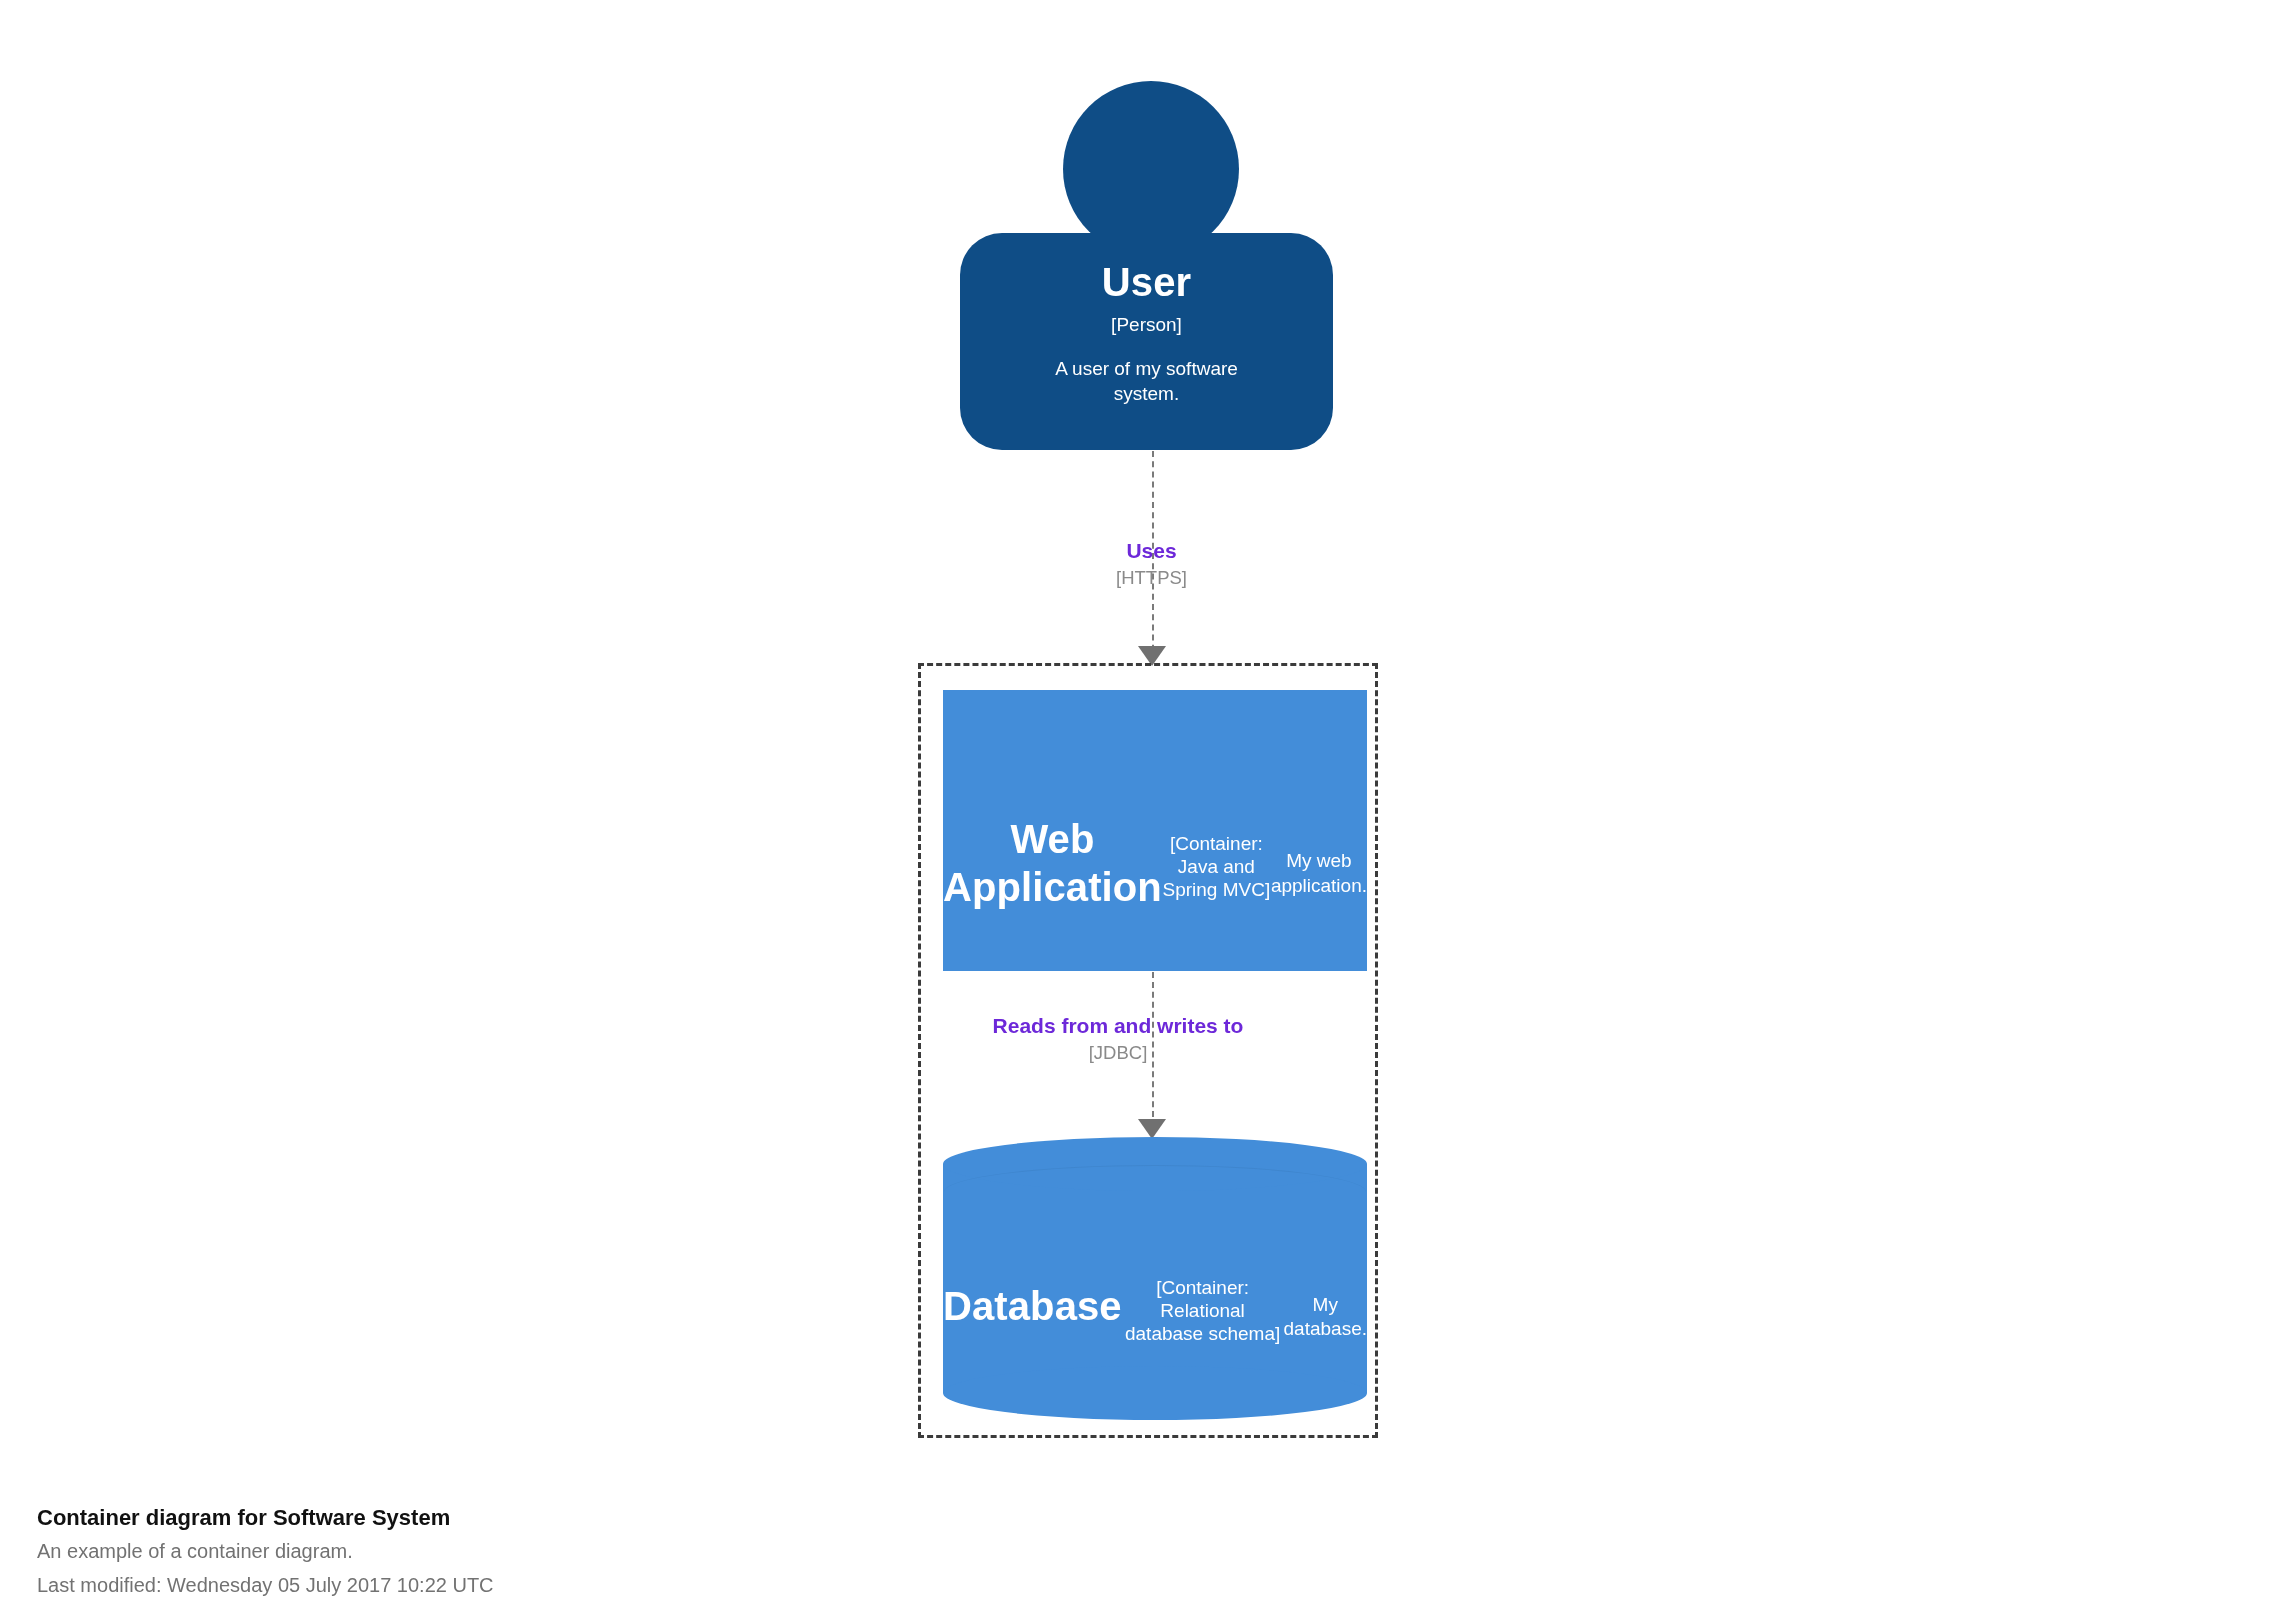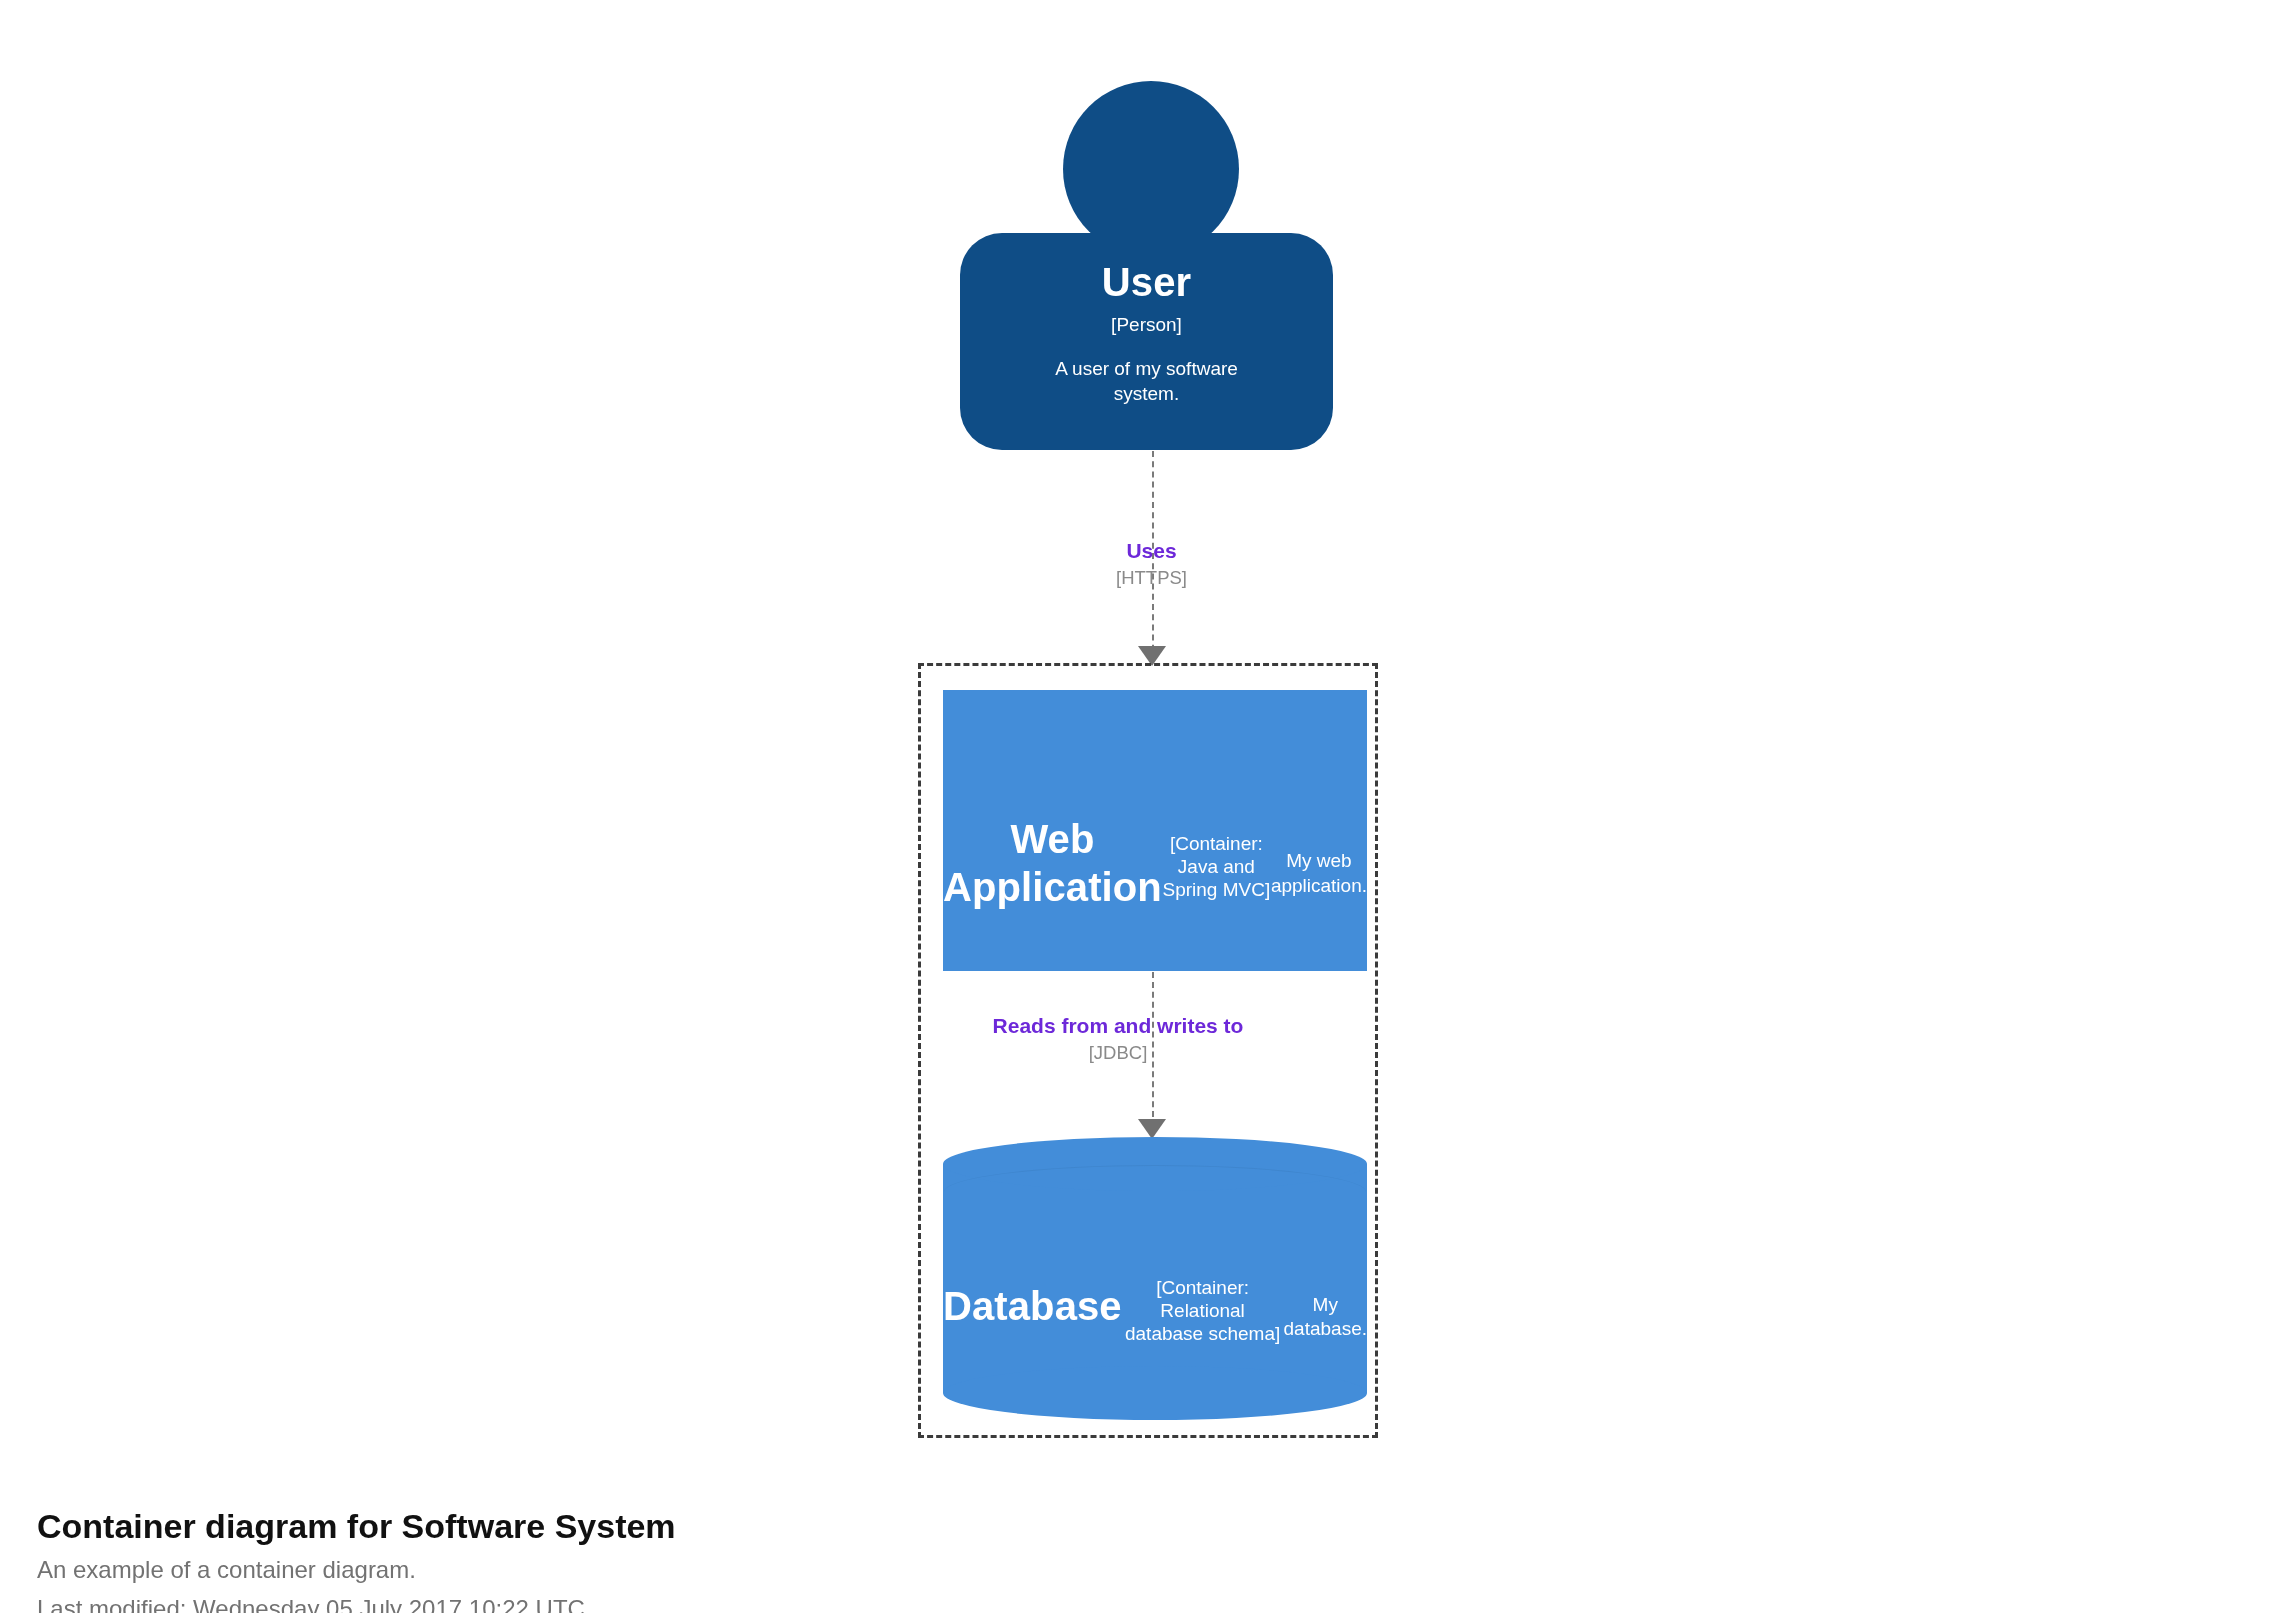--- a/index.html
+++ b/index.html
@@ -210,27 +210,27 @@
   }
 
   
   .footer {
     position: absolute;
     left: 37px;
     top: 1504px;
     width: 1292px;
   }
   .footer-title {
-    font-size: 34px;
+    font-size: 22px;
     font-weight: bold;
     color: #111111;
     line-height: 1.3;
   }
   .footer-sub {
-    font-size: 24px;
+    font-size: 20px;
     color: #727272;
     line-height: 1.45;
     margin-top: 4.6px;
   }
 </style>
 </head>
 <body>
 
 <div class="canvas">
 

